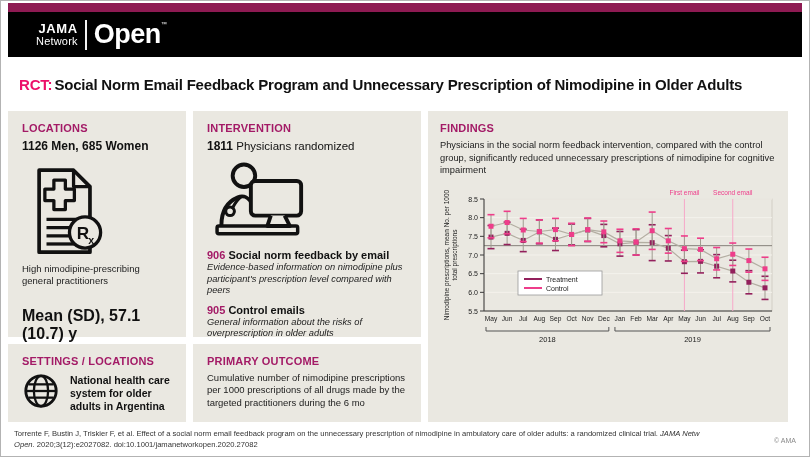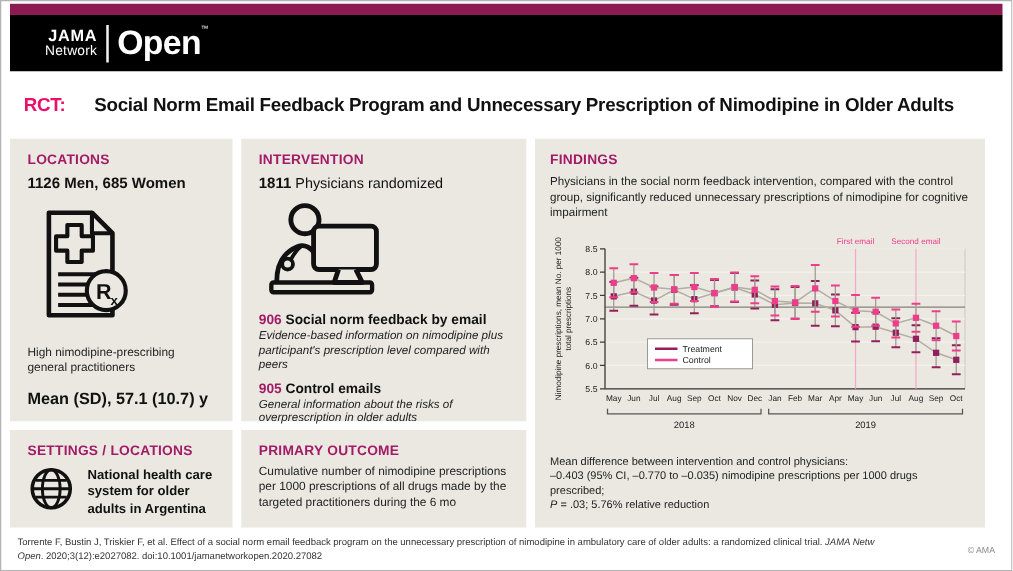--- a/index.html
+++ b/index.html
@@ -10,30 +10,30 @@
   .band{height:45px;background:#000000;display:flex;align-items:center;padding-left:28px;box-sizing:border-box;}
   .logo{display:flex;align-items:center;color:#fff;}
   .logo-left{text-align:right;line-height:1.02;margin-right:7px;}
   .logo-jama{font-size:13px;font-weight:bold;letter-spacing:.6px;}
   .logo-network{font-size:11px;letter-spacing:.2px;}
   .logo-bar{width:2px;height:30px;background:#fff;margin-right:7px;opacity:.95;}
   .logo-open{font-size:27px;font-weight:bold;letter-spacing:-.5px;line-height:1;}
   .logo-tm{font-size:6px;vertical-align:top;font-weight:normal;}
   .title-row{height:54px;display:flex;align-items:center;padding:0 18px;}
   .title{font-size:15px;font-weight:bold;color:#111;letter-spacing:-.2px;white-space:nowrap;}
-  .title-prefix{color:#ec0f69;margin-right:23px;}
+  .title-prefix{color:#ec0f69;margin-right:2px;}
   .content{display:grid;grid-template-columns:178px 228px 360px;grid-template-rows:226px 78px;gap:7px;margin:0 7px;}
   .panel{background:#eae8e1;padding:11px 14px;box-sizing:border-box;}
   .panel.findings{grid-column:3;grid-row:1/3;padding:11px 12px;}
   .panel.pop{display:flex;flex-direction:column;}
   .h{color:#a31a66;font-size:11px;font-weight:bold;letter-spacing:.2px;margin-bottom:5px;}
   .pop-stat{font-size:12px;font-weight:bold;color:#111;}
   .pop-icon{margin:12px 0 0 4px;}
   .pop-desc{margin-top:auto;font-size:9.5px;color:#222;line-height:1.25;}
-  .pop-mean{font-size:13px;font-weight:bold;color:#111;margin-top:10px;}
+  .pop-mean{font-size:16px;font-weight:bold;color:#111;margin-top:20px;}
   .set-row{display:flex;gap:10px;margin-top:3px;align-items:center;}
   .set-text{font-size:10.5px;font-weight:bold;color:#111;line-height:1.25;padding-top:1px;}
   .int-stat{font-size:11.5px;color:#111;}
   .int-count{font-weight:bold;font-size:12px;}
   .int-icon{margin:8px 0 6px 4px;}
   .arm-title{font-size:11px;font-weight:bold;color:#111;}
   .arm-count{color:#a31a66;}
   .arm-desc{font-size:9.3px;color:#222;line-height:1.25;margin:1px 0 7px;font-style:italic;}
   .po-text{font-size:9.5px;color:#222;line-height:1.3;}
   .fin-summary{font-size:9.3px;color:#222;line-height:1.35;margin-bottom:6px;}
@@ -312,25 +312,20 @@
           <rect x="290.2647058823529" y="68.75333333333334" width="5" height="5" fill="#ee3d8a"></rect>
           <rect x="306.38235294117646" y="75.10000000000002" width="5" height="5" fill="#ee3d8a"></rect>
           <rect x="322.5" y="83.31333333333335" width="5" height="5" fill="#ee3d8a"></rect>
           <rect x="78" y="88" width="84" height="24" fill="#fff" stroke="#999" stroke-width="0.8"></rect>
           <line x1="84" y1="96" x2="102" y2="96" stroke="#93205c" stroke-width="2"></line>
           <text x="106" y="98.5" font-size="7" fill="#222">Treatment</text>
           <line x1="84" y1="105" x2="102" y2="105" stroke="#ee3d8a" stroke-width="2"></line>
           <text x="106" y="107.5" font-size="7" fill="#222">Control</text>
           <text transform="rotate(-90 9 72)" x="9" y="72" font-size="6.5" fill="#222" text-anchor="middle"><tspan x="9" dy="0">Nimodipine prescriptions, mean No. per 1000</tspan><tspan x="9" dy="8">total prescriptions</tspan></text>
         </svg>
-      <div class="fin-notes">
-        <div>Mean difference between intervention and control physicians:</div>
-        <div>–0.403 (95% CI, –0.770 to –0.035) nimodipine prescriptions per 1000 drugs prescribed;</div>
-        <div><i>P</i><span> = .03; 5.76% relative reduction</span></div>
-      </div>
     </div>
 
     <div class="panel">
       <div class="h">SETTINGS / LOCATIONS</div>
       <div class="set-row">
         <span>
           <svg width="38" height="38" viewBox="0 0 40 40" fill="none">
             <circle cx="20" cy="20" r="16" stroke="#111" stroke-width="3"></circle>
             <ellipse cx="20" cy="20" rx="7.5" ry="16" stroke="#111" stroke-width="2.4"></ellipse>
             <line x1="7" y1="13" x2="33" y2="13" stroke="#111" stroke-width="2.4"></line>

